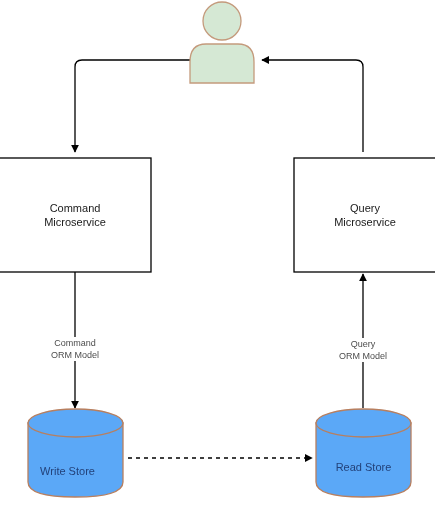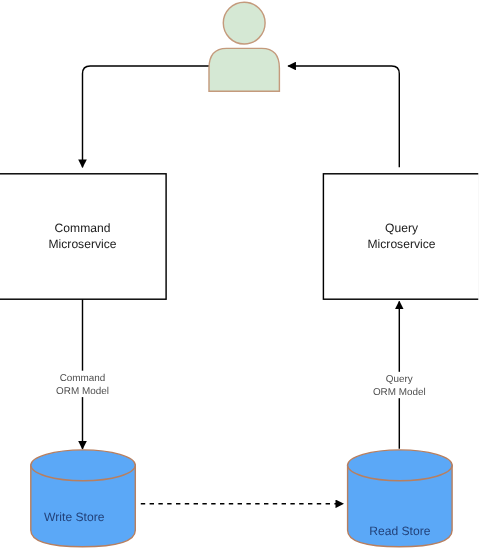--- a/index.html
+++ b/index.html
@@ -124,16 +124,16 @@
   <div class="node-label" style="left:-1px; top:201px; width:152px;"><span>Command</span><br><span>Microservice</span></div>
 
   <div class="node-label" style="left:294px; top:201px; width:142px;"><span>Query</span><br><span>Microservice</span></div>
 
   <div class="edge-label" style="left:25px; top:337px; width:100px;"><span>Command</span><br><span>ORM Model</span></div>
 
   <div class="edge-label" style="left:313px; top:338px; width:100px;"><span>Query</span><br><span>ORM Model</span></div>
 
   <div class="store-label" style="left:28px; top:464px; width:79px;">Write Store</div>
 
-  <div class="store-label" style="left:316px; top:476px; width:95px;">Read Store</div>
+  <div class="store-label" style="left:316px; top:460px; width:95px;">Read Store</div>
 
 
 </div>
 
 </body></html>

